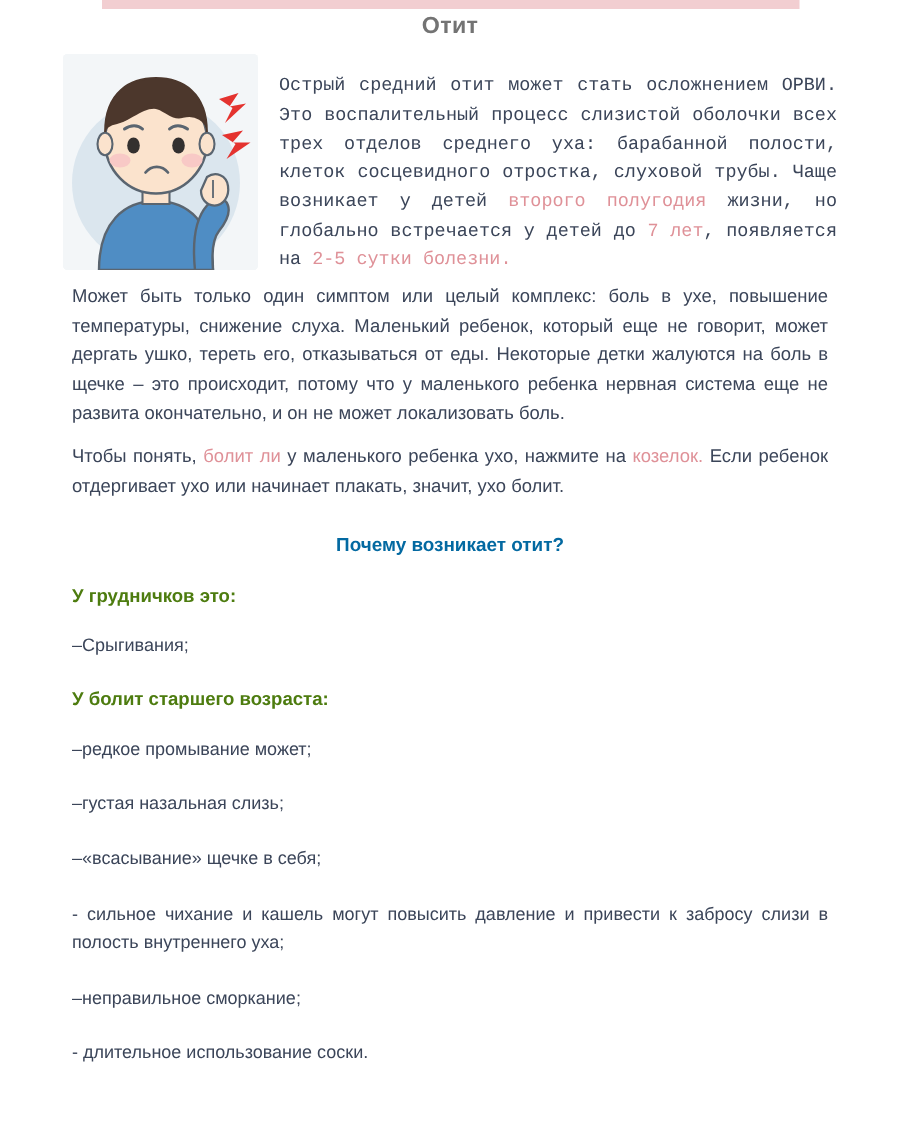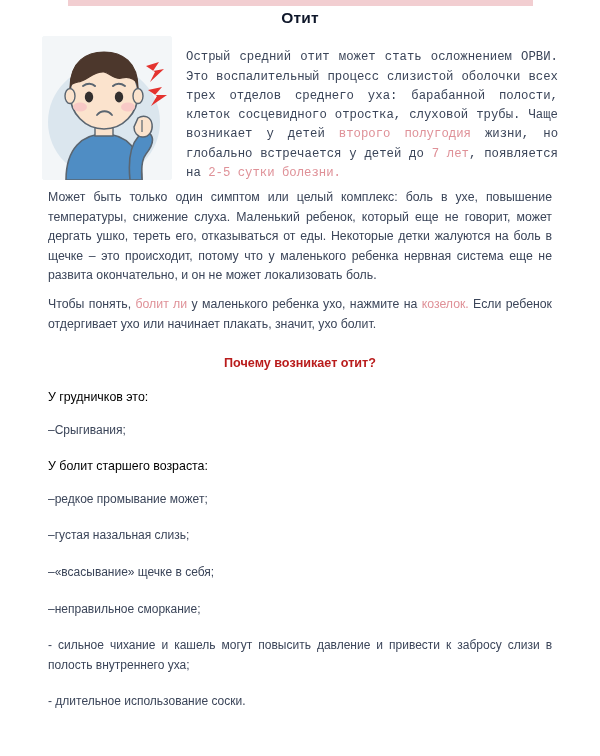--- a/index.html
+++ b/index.html
@@ -35,21 +35,21 @@
 
   
   .doc-title {
     position: absolute;
     left: 0;
     top: 9px;
     width: 600px;
     text-align: center;
     font-size: 15.5px;
     font-weight: bold;
-    color: #0f172a;
+    color: #737373;
     letter-spacing: 0.2px;
   }
 
   
   .intro {
     position: absolute;
     left: 42px;
     top: 36px;
     width: 516px;
   }
@@ -87,29 +87,29 @@
     line-height: 19.6px;
     text-align: justify;
     text-justify: inter-word;
     margin: 0 0 9px 0;
   }
   .par.last { margin-bottom: 0; }
 
   .section-head {
     font-size: 12.6px;
     font-weight: bold;
-    color: #b91c1c;
+    color: #0369a1;
     text-align: center;
     margin: 22px 0 20px 0;
   }
 
   .sub-head {
     font-size: 12.4px;
-    font-weight: normal;
-    color: #000000;
+    font-weight: bold;
+    color: #4d7c0f;
     margin: 18px 0 0 0;
   }
 
   .list-item {
     font-size: 12px;
     line-height: 19.6px;
     margin: 17px 0 0 0;
     text-align: justify;
     text-justify: inter-word;
   }
@@ -185,18 +185,18 @@
     <h2 class="section-head">Почему возникает отит?</h2>
 
 
     <h3 class="sub-head">У грудничков это:</h3>
     <p class="list-item plain">–Срыгивания;</p>
 
     <h3 class="sub-head">У болит старшего возраста:</h3>
     <p class="list-item plain">–редкое промывание может;</p>
     <p class="list-item plain">–густая назальная слизь;</p>
     <p class="list-item plain">–«всасывание» щечке в себя;</p>
+    <p class="list-item">- сильное чихание и кашель могут повысить давление и привести к забросу слизи в полость внутреннего уха;</p>
     <p class="list-item plain">–неправильное сморкание;</p>
-    <p class="list-item">- сильное чихание и кашель могут повысить давление и привести к забросу слизи в полость внутреннего уха;</p>
     <p class="list-item plain">- длительное использование соски.</p>
 
   </div>
 </div>
 
 </body></html>

